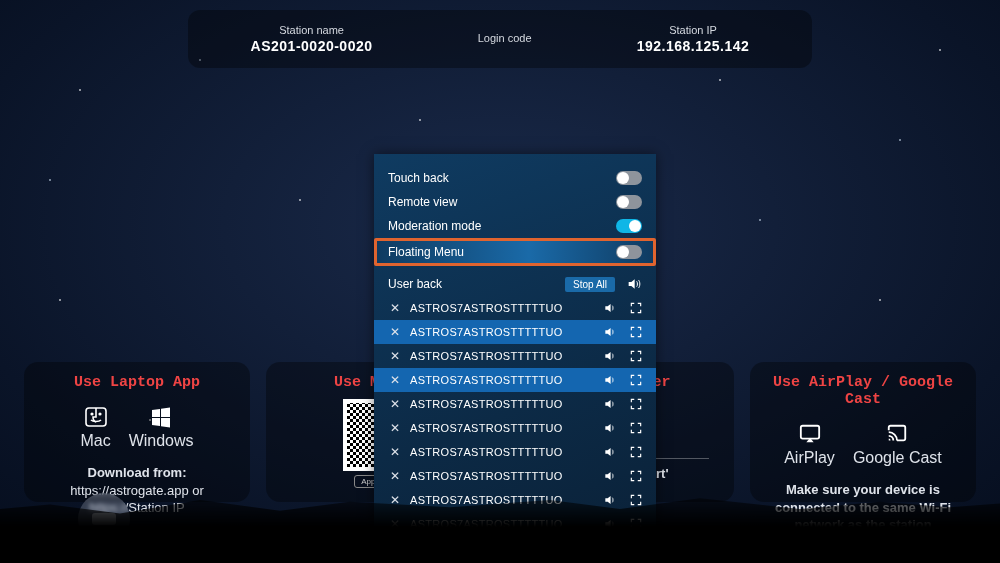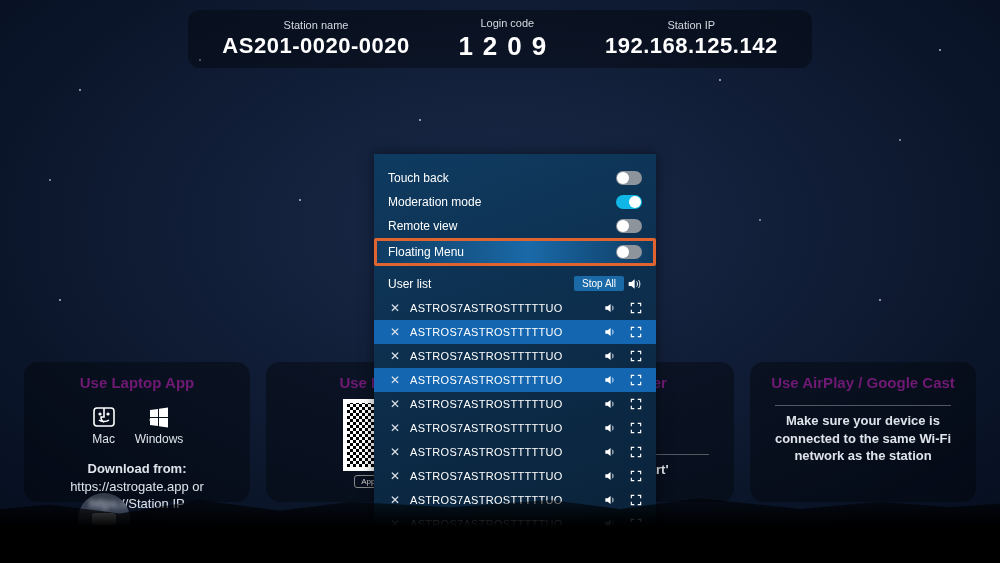--- a/index.html
+++ b/index.html
@@ -39,35 +39,35 @@
   
   .infobar {
     position:absolute; top:10px; left:50%; transform:translateX(-50%);
     width:624px; height:58px; border-radius:12px;
     background: rgba(0,0,0,0.35);
     display:flex; justify-content:space-around; align-items:center;
     padding:4px 10px;
   }
   .infobox { text-align:center; }
   .infolabel { font-size:11px; color:#d5d9e0; margin-bottom:2px; }
-  .infoval { font-size:22px; font-weight:bold; letter-spacing:0.5px; }
+  .infoval { font-size:14px; font-weight:bold; letter-spacing:0.5px; }
   .infoval.login { font-size:26px; letter-spacing:10px; font-weight:700; }
 
   
   .cards { position:absolute; left:0; right:0; top:362px; display:flex; justify-content:space-between; padding:0 24px; gap:16px; }
   .card {
     flex:1; height:140px; border-radius:14px;
     background: rgba(0,0,0,0.35);
     text-align:center; padding:12px 10px;
     display:flex; flex-direction:column; align-items:center;
     font-size:11px; color:#dfe3ea;
   }
-  .card h3 { font-size:15px; font-weight:700; margin-bottom:8px; color:#701a75; }
+  .card h3 { font-size:15px; font-weight:700; margin-bottom:8px; color:#ef4444;font-family:Liberation Mono, monospace; }
   .icon-row { display:flex; gap:18px; margin:6px 0 2px 0; justify-content:center; align-items:flex-end;}
-  .icon-cell { display:flex; flex-direction:column; align-items:center; font-size:12px; gap:3px;}
+  .icon-cell { display:flex; flex-direction:column; align-items:center; font-size:16px; gap:3px;}
   .icon-box { width:26px; height:24px; display:flex; align-items:center; justify-content:center;}
   .divider { width:85%; height:1px; background:rgba(255,255,255,0.3); margin:6px 0;}
   .card-sub { font-size:13px; line-height:1.35; }
   .card-sub b { font-weight:700;}
   .qr { width:72px; height:72px; background:
       repeating-linear-gradient(0deg,#000 0 3px,#fff 3px 6px),
       repeating-linear-gradient(90deg,#000 0 3px,#fff 3px 6px);
       background-blend-mode:difference;
       border:4px solid #fff; margin-bottom:4px;}
   .appstore { display:inline-block; border:1px solid #888; border-radius:3px; padding:1px 6px; font-size:8px; color:#ccc;}
@@ -123,21 +123,20 @@
 </head>
 <body>
 
 <div class="infobar">
   <div class="infobox">
     <div class="infolabel">Station name</div>
     <div class="infoval">AS201-0020-0020</div>
   </div>
   <div class="infobox">
     <div class="infolabel">Login code</div>
-    <div class="infoval login">1209</div>
   </div>
   <div class="infobox">
     <div class="infolabel">Station IP</div>
     <div class="infoval">192.168.125.142</div>
   </div>
 </div>
 
 <div class="cards">
 
   <div class="card">
@@ -191,59 +190,79 @@
       </div>
     </div>
     <div class="divider"></div>
     <div class="card-sub">
       <b>and click  'Start'</b>
     </div>
   </div>
 
   <div class="card">
     <h3>Use AirPlay / Google Cast</h3>
+    <div class="icon-row">
+      <div class="icon-cell">
+        <div class="icon-box">
+          <svg viewBox="0 0 24 24" width="26" height="22" fill="none" stroke="#fff" stroke-width="2">
+              <rect x="2" y="3" width="20" height="14" rx="2"></rect>
+              <path d="M8 21l4-5 4 5z" fill="#fff" stroke="none"></path>
+            </svg>
+        </div>
+        <span>AirPlay</span>
+      </div>
+      <div class="icon-cell">
+        <div class="icon-box">
+          <svg viewBox="0 0 24 24" width="26" height="22" fill="none" stroke="#fff" stroke-width="2">
+              <path d="M3 8V5a2 2 0 012-2h14a2 2 0 012 2v12a2 2 0 01-2 2h-7"></path>
+              <path d="M3 18a1 1 0 011 1M3 14a5 5 0 015 5M3 10a9 9 0 019 9"></path>
+            </svg>
+        </div>
+        <span>Google Cast</span>
+      </div>
+    </div>
     <div class="divider"></div>
     <div class="card-sub">
       <b>Make sure your device is connected to the same Wi-Fi network as the station</b>
     </div>
   </div>
 
 </div>
 
 <div class="panel">
   <div class="toggles" id="togglesMount">
       <div class="toggle-row">
         <span>Touch back</span>
         <span class="switch off">
           <span class="knob"></span>
         </span>
       </div>
       <div class="toggle-row">
+        <span>Remote view</span>
+        <span class="switch off">
+          <span class="knob"></span>
+        </span>
+      </div>
+      <div class="toggle-row">
         <span>Moderation mode</span>
         <span class="switch on">
-          <span class="knob"></span>
-        </span>
-      </div>
-      <div class="toggle-row">
-        <span>Remote view</span>
-        <span class="switch off">
           <span class="knob"></span>
         </span>
       </div>
       <div class="toggle-row highlighted">
         <span>Floating Menu</span>
         <span class="switch off">
           <span class="knob"></span>
         </span>
       </div>
     </div>
 
   <div class="userlist-head">
-    <span>User list</span>
-    <div style="display:flex; gap:2px; align-items:flex-start;">
+    <span>User back</span>
+    <div style="display:flex; gap:11px; align-items:center;">
       <button class="stop-all">Stop All</button>
       <span class="vol-head">
         <svg viewBox="0 0 24 24" width="16" height="16" fill="#fff">
             <path d="M4 9v6h4l5 4V5L8 9H4z"></path>
             <path d="M16 8c1.5 1 1.5 7 0 8M18.5 6c3 2 3 10 0 12" stroke="#fff" stroke-width="1.5" fill="none"></path>
           </svg>
       </span>
     </div>
   </div>
 

